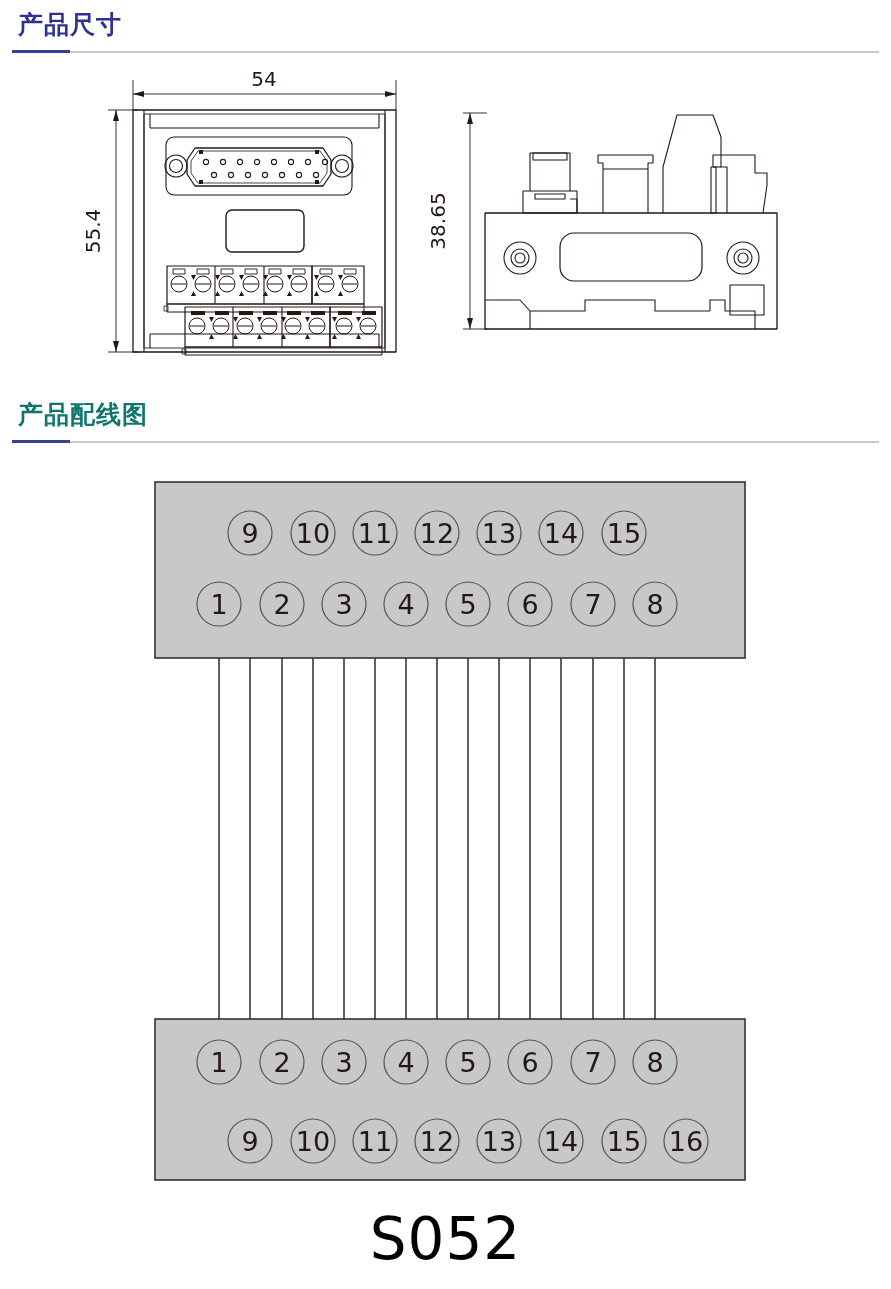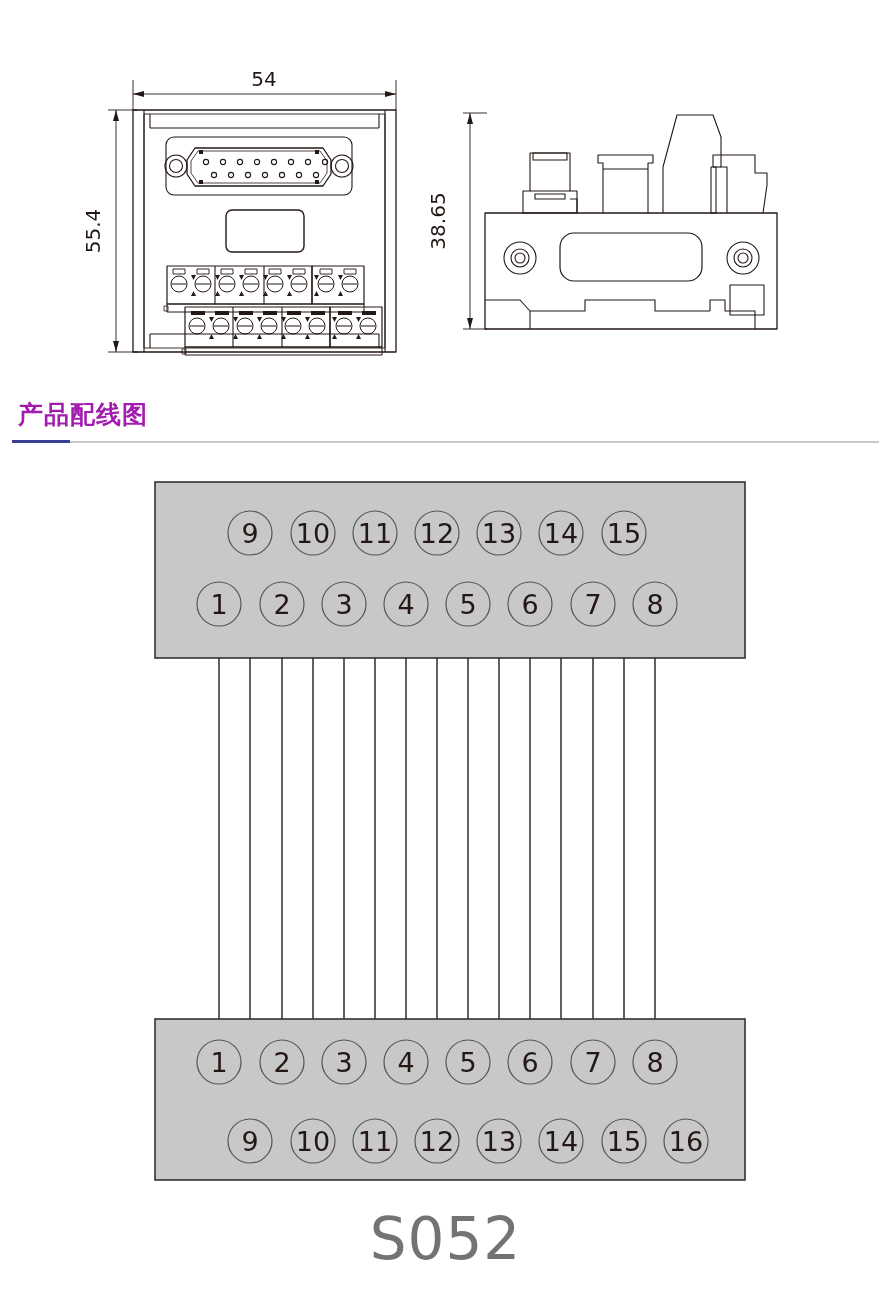--- a/index.html
+++ b/index.html
@@ -16,28 +16,35 @@
   .rule-blue{position:absolute;left:0;top:0;width:58px;height:3px;background:#3b3f93;}
 
   
   .draw{position:absolute;}
   svg{display:block;overflow:visible;}
 
   
   .wire-area{position:absolute;left:0;top:455px;width:891px;height:790px;}
 
   .model{position:absolute;left:0;top:1205px;width:891px;text-align:center;
-         font-size:58px;color:#737373;font-family:"DejaVu Sans",sans-serif;
+         font-size:58px;color:#000000;font-family:"DejaVu Sans",sans-serif;
          font-weight:400;letter-spacing:1px;}
 </style>
 </head>
 <body>
 
 <div class="page">
 
+  <div class="section" style="top:8px;height:60px;">
+    <div class="sec-title" style="color: rgb(46, 49, 146);">产品尺寸</div>
+    <div class="rule-wrap">
+      <div class="rule-grey" style="background: rgb(201, 201, 201);"></div>
+      <div class="rule-blue"></div>
+    </div>
+  </div>
 
   <div class="draw" style="left:70px;top:62px;margin-left:8px;">
     <svg width="350" height="320" viewBox="0 0 350 320">
       <g fill="none" stroke="#231815" stroke-width="1.1" stroke-linejoin="round">
 
         <g stroke-width="0.9">
           <line x1="55" y1="18" x2="55" y2="48"></line>
           <line x1="318" y1="18" x2="318" y2="48"></line>
           <line x1="55" y1="32" x2="318" y2="32"></line>
           <path d="M55 32 L66 29 L66 35 Z" fill="#231815" stroke="none"></path>
@@ -256,21 +263,21 @@
           <circle cx="95" cy="163" r="5"></circle>
         <circle cx="318" cy="163" r="16"></circle>
           <circle cx="318" cy="163" r="9"></circle>
           <circle cx="318" cy="163" r="5"></circle>
       </g>
       <text x="20" y="126" text-anchor="middle" font-family="DejaVu Sans, sans-serif" font-size="20" fill="#231815" transform="rotate(-90 20 126)">38.65</text>
     </svg>
   </div>
 
   <div class="section" style="top:398px;height:60px;">
-    <div class="sec-title" style="color: #a21caf; font-family: Liberation Serif, serif;">产品配线图</div>
+    <div class="sec-title" style="color: #0f766e; font-family: Liberation Serif, serif;">产品配线图</div>
     <div class="rule-wrap">
       <div class="rule-grey" style="background: rgb(201, 201, 201);"></div>
       <div class="rule-blue"></div>
     </div>
   </div>
 
   <div class="wire-area">
     <svg width="891" height="790" viewBox="0 0 891 790">
 
       <g stroke="#3a3a3a" stroke-width="1.6" fill="none">

